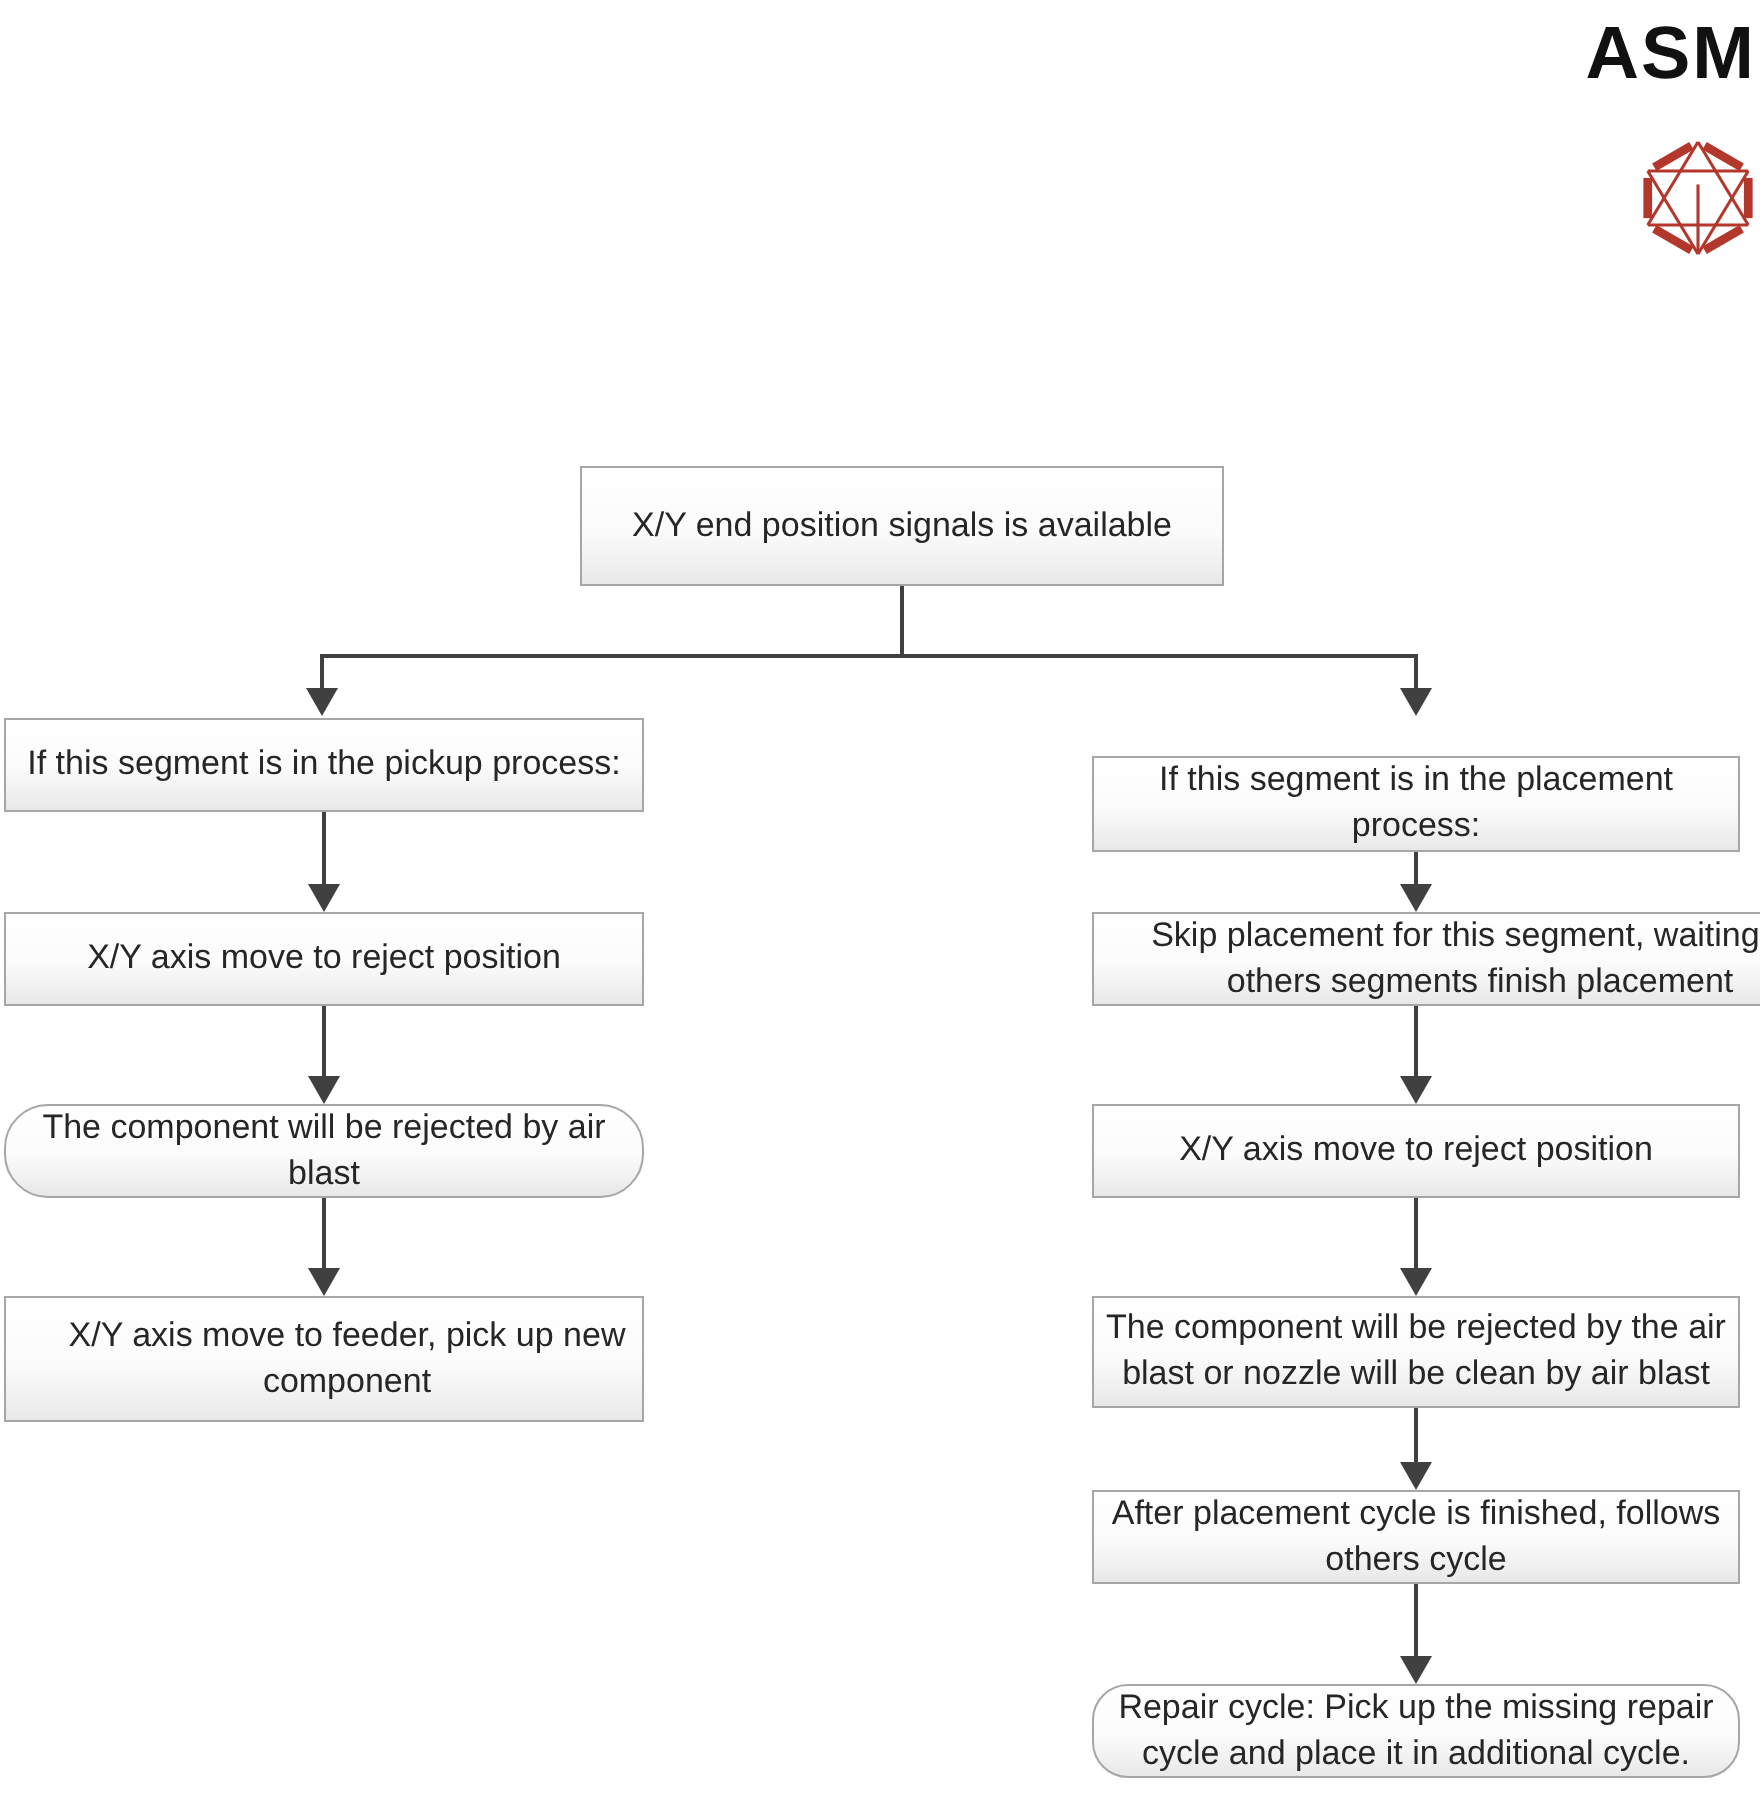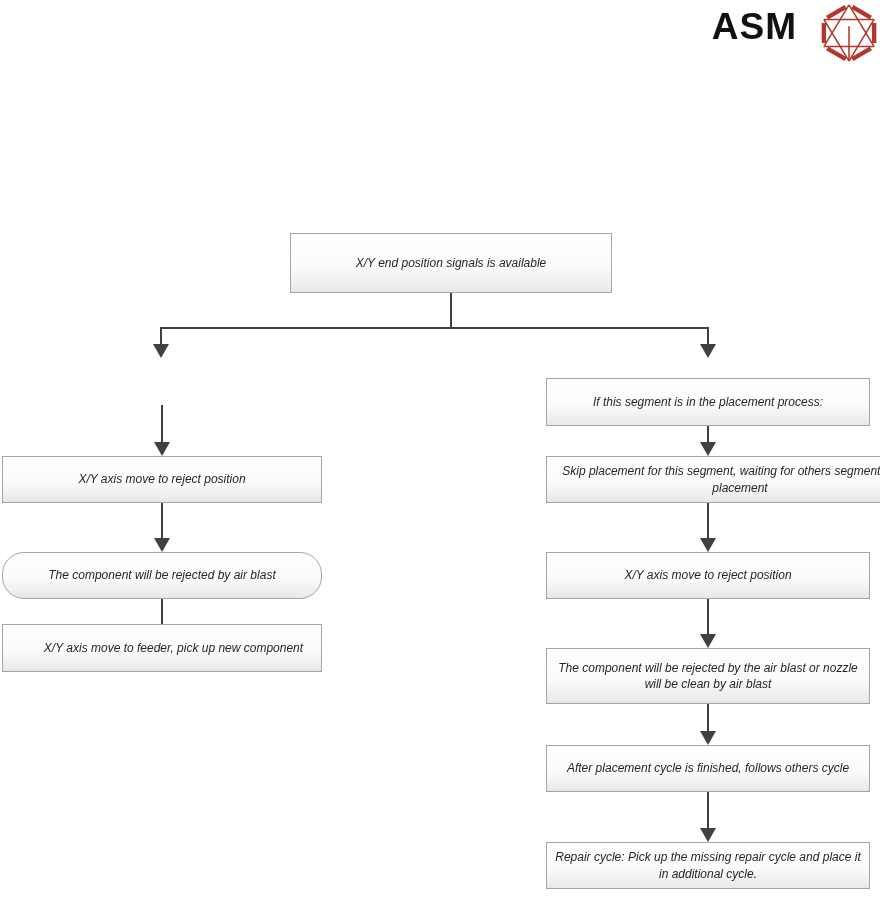--- a/index.html
+++ b/index.html
@@ -9,45 +9,45 @@
     height: 900px;
     background: #ffffff;
     overflow: hidden;
     font-family: "Liberation Sans", sans-serif;
   }
   .logo {
     position: absolute;
     top: 2px;
     right: 2px;
     display: flex;
-    align-items: flex-start;
+    align-items: flex-end;
     gap: 23px;
+    flex-direction: column;
   }
   .logo-text {
     font-size: 37px;
     font-weight: 700;
     letter-spacing: 1px;
     color: #111111;
     line-height: 1;
     padding-top: 6px;
   }
   .node {
     position: absolute;
     box-sizing: border-box;
     border: 1px solid #a6a6a6;
     background: linear-gradient(180deg, #ffffff 0%, #fbfbfb 55%, #e8e8e8 100%);
     display: flex;
     align-items: center;
     justify-content: center;
     text-align: center;
-    font-size: 12px;
+    font-size: 17px;
     line-height: 1.35;
     color: #262626;
     padding: 2px 6px;
-    font-style: italic;
   }
   .connectors {
     position: absolute;
     left: 0; top: 0;
     width: 880px; height: 900px;
     pointer-events: none;
   }
   .connectors line { stroke: #404040; stroke-width: 2; }
   .connectors polygon { fill: #404040; }
 </style>
@@ -109,24 +109,25 @@
     <line x1="708" y1="599" x2="708" y2="635"></line>
     <polygon points="700,634 716,634 708,648"></polygon>
     <line x1="708" y1="695" x2="708" y2="732"></line>
     <polygon points="700,731 716,731 708,745"></polygon>
     <line x1="708" y1="792" x2="708" y2="829"></line>
     <polygon points="700,828 716,828 708,842"></polygon>
   </svg>
 
   <div class="node" style="left:290px; top:233px; width:322px; height:60px;">X/Y end position signals is available</div>
 
+  <div class="node" style="left:2px; top:359px; width:320px; height:47px;">If this segment is in the pickup process:</div>
   <div class="node" style="left:2px; top:456px; width:320px; height:47px;">X/Y axis move to reject position</div>
   <div class="node" style="left:2px; top:552px; width:320px; height:47px;border-radius:22px;">The component will be rejected by air blast</div>
-  <div class="node" style="left:2px; top:624px; width:320px; height:48px;padding-left:29px;">X/Y axis move to feeder, pick up new component</div>
+  <div class="node" style="left:2px; top:648px; width:320px; height:63px;padding-left:29px;">X/Y axis move to feeder, pick up new component</div>
 
   <div class="node" style="left:546px; top:358px; width:324px; height:48px;margin-top:20px;">If this segment is in the placement process:</div>
   <div class="node" style="left:546px; top:456px; width:388px; height:47px;">Skip placement for this segment, waiting for others segments finish placement</div>
   <div class="node" style="left:546px; top:552px; width:324px; height:47px;">X/Y axis move to reject position</div>
   <div class="node" style="left:546px; top:648px; width:324px; height:56px;">The component will be rejected by the air blast or nozzle will be clean by air blast</div>
   <div class="node" style="left:546px; top:745px; width:324px; height:47px;">After placement cycle is finished, follows others cycle</div>
-  <div class="node" style="left:546px; top:842px; width:324px; height:47px;">Repair cycle: Pick up the missing repair cycle and place it in additional cycle.</div>
+  <div class="node" style="left:546px; top:842px; width:324px; height:47px;border-radius:18px;">Repair cycle: Pick up the missing repair cycle and place it in additional cycle.</div>
 
 </div>
 
 </body></html>

